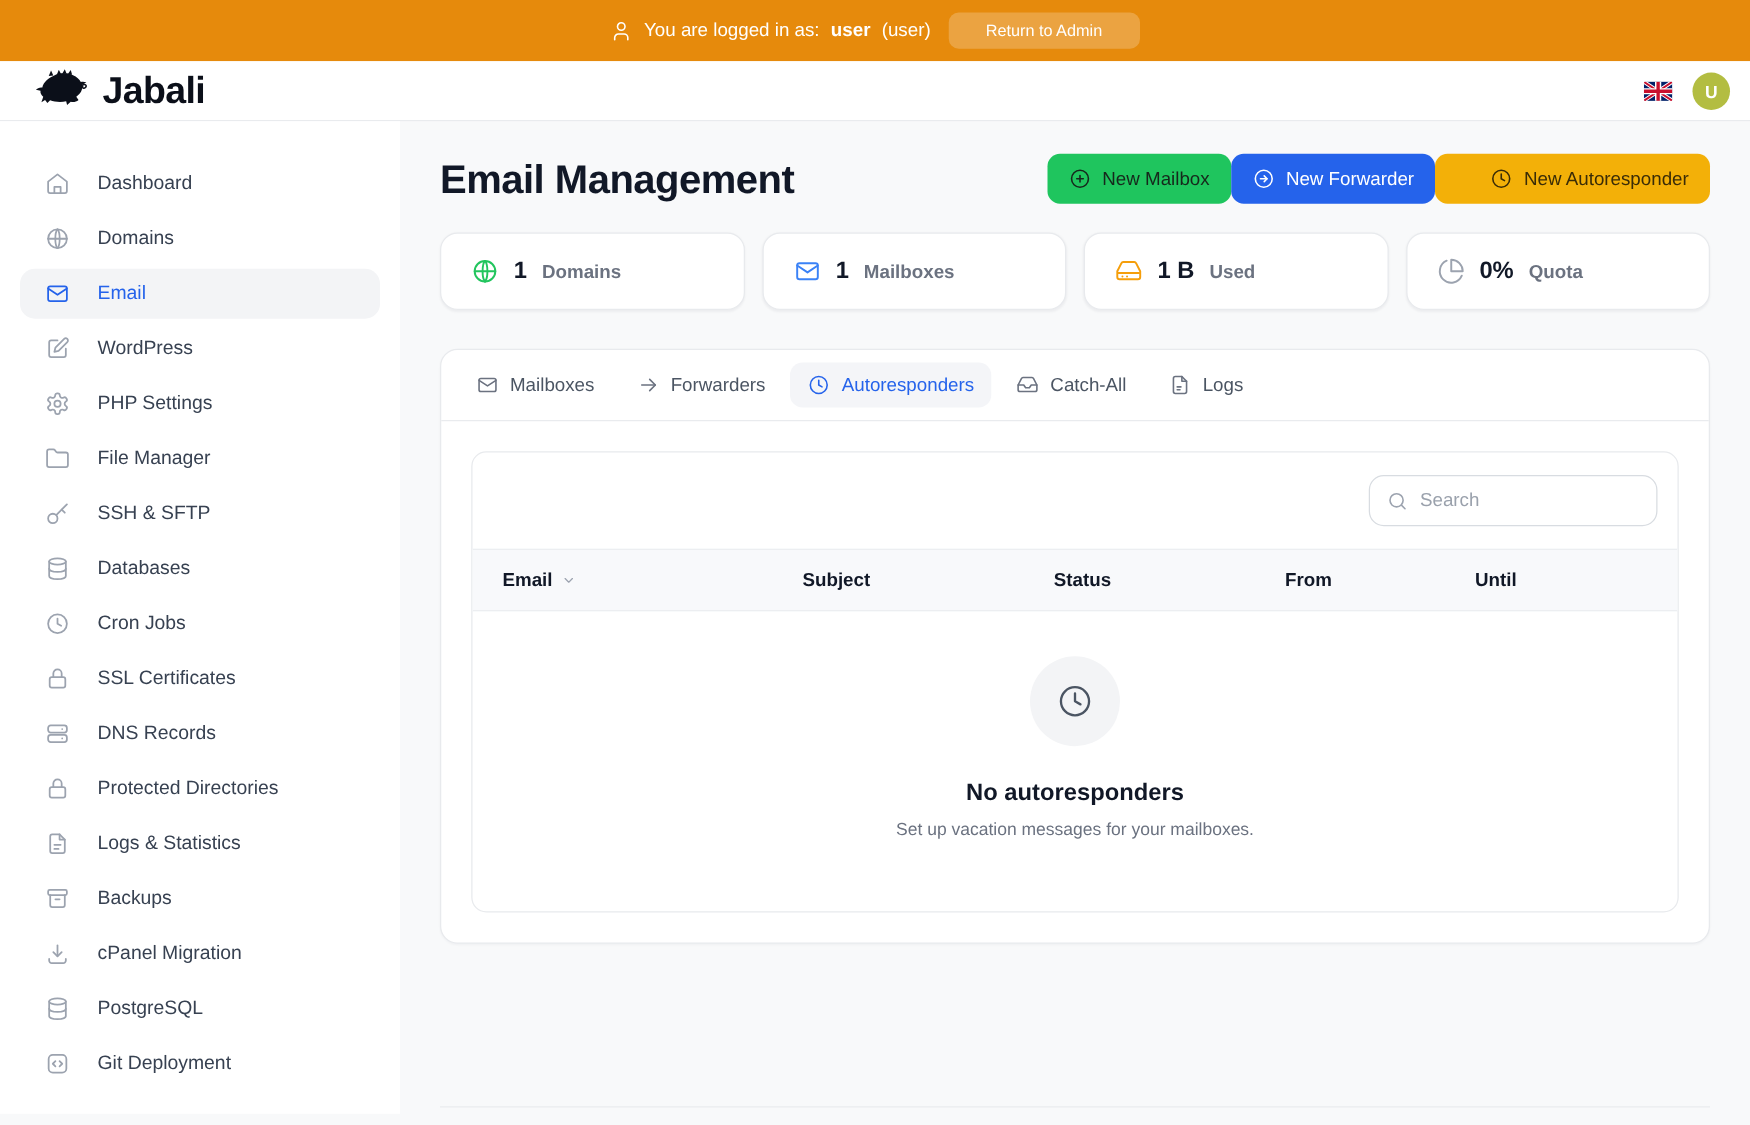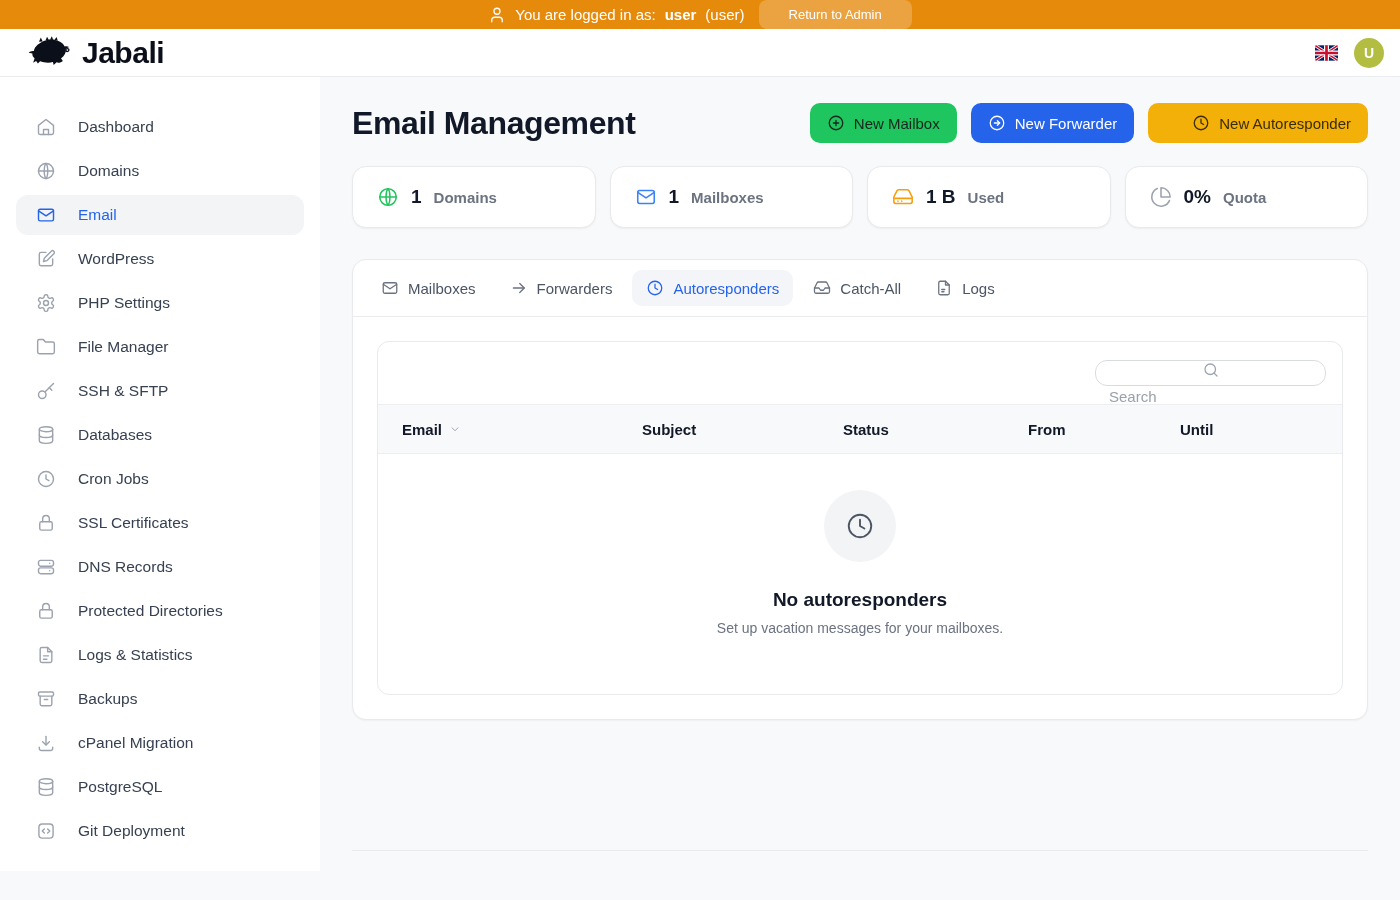--- a/index.html
+++ b/index.html
@@ -6,21 +6,21 @@
   html,body { width:1400px; height:900px; overflow:hidden; }
   body {
     font-family:"Liberation Sans","DejaVu Sans",sans-serif;
     background:#F8F9FA; color:#111827;
   }
   svg.i { fill:none; stroke:currentColor; stroke-width:1.7; stroke-linecap:round; stroke-linejoin:round; display:block; }
   .i14{width:14px;height:14px} .i18{width:18px;height:18px}
   .i20{width:20px;height:20px} .i22{width:22px;height:22px} .i30{width:30px;height:30px}
 
   
-  .topbar { height:29px; background:#E68A0C; display:flex; align-items:center; justify-content:center; gap:14px; color:#fff; font-size:15px; }
+  .topbar { height:49px; background:#E68A0C; display:flex; align-items:center; justify-content:center; gap:14px; color:#fff; font-size:15px; }
   .topbar .who { display:flex; align-items:center; gap:9px; }
   .topbar b { font-weight:700; }
   .return-btn { background:rgba(255,255,255,.22); border:none; color:#fff; font-size:13px; padding:7px 30px; border-radius:8px; cursor:pointer; font-family:inherit; }
 
   
   .header { height:48px; background:#fff; border-bottom:1px solid #E9EBEE; display:flex; align-items:center; padding:0 16px 0 28px; }
   .brand { display:flex; align-items:center; gap:10px; }
   .brand-name { font-size:30px; font-weight:800; letter-spacing:-.5px; color:#0B0F19; }
   .header-right { margin-left:auto; display:flex; align-items:center; gap:16px; }
   .flag { width:23px; height:16px; border-radius:2px; overflow:hidden; display:block; cursor:pointer; }
@@ -32,21 +32,21 @@
   .nav-item { height:40px; margin-bottom:4px; display:flex; align-items:center; gap:22px; padding:0 20px; border-radius:12px; font-size:15.5px; color:#374151; cursor:pointer; }
   .nav-item .nic { color:#9CA3AF; }
   .nav-item.active { background:#F3F4F6; color:#2563EB; font-weight:500; }
   .nav-item.active .nic { color:#2563EB; }
 
   .main { flex:1; display:flex; flex-direction:column; padding:26px 32px 0 32px; min-width:0; }
 
   
   .page-head { display:flex; align-items:center; margin-bottom:23px; }
   .page-title { font-size:32px; font-weight:800; letter-spacing:-.4px; }
-  .actions { margin-left:auto; display:flex; gap:14px; }
+  .actions { margin-left:auto; display:flex; }
   .btn { display:flex; align-items:center; gap:9px; height:40px; padding:0 17px; border:none; border-radius:10px; font-size:15px; font-weight:500; cursor:pointer; font-family:inherit; }
   .btn-green { background:#1FC55E; color:#16281C; }
   .btn-blue { background:#2563EB; color:#fff; }
   .btn-amber { background:#F3B008; color:#3A2C07;padding-left:44px; }
 
   
   .stats { display:flex; gap:14px; margin-bottom:31px; }
   .stat-card { flex:1; height:62px; background:#fff; border:1px solid #E8EAED; border-radius:14px; box-shadow:0 1px 2px rgba(16,24,40,.05); display:flex; align-items:center; gap:12px; padding:0 24px; }
   .stat-val { font-size:19px; font-weight:700; color:#111827; }
   .stat-lab { font-size:15px; font-weight:600; color:#6B7280; }
@@ -56,21 +56,21 @@
   .section-card { background:#fff; border:1px solid #E8EAED; border-radius:14px; box-shadow:0 1px 2px rgba(16,24,40,.04); }
   .tabstrip { display:flex; align-items:center; gap:6px; padding:10px 14px; border-bottom:1px solid #E9EBEE; }
   .tab { display:flex; align-items:center; gap:9px; padding:9px 14px; border-radius:10px; font-size:15px; color:#4B5563; cursor:pointer; white-space:nowrap; }
   .tab .tic { color:#6B7280; }
   .tab.active { background:#F4F5F8; color:#2563EB; }
   .tab.active .tic { color:#2563EB; }
 
   .section-body { padding:24px; }
   .inner-card { border:1px solid #E8EAED; border-radius:12px; overflow:hidden; }
   .toolbar { display:flex; justify-content:flex-end; padding:18px 16px; }
-  .search-box { display:flex; align-items:center; gap:9px; width:231px; height:26px; border:1px solid #D8DCE1; border-radius:12px; padding:0 13px; color:#9CA3AF; background:#fff;flex-direction:column; }
+  .search-box { display:flex; align-items:center; gap:9px; width:231px; height:41px; border:1px solid #D8DCE1; border-radius:12px; padding:0 13px; color:#9CA3AF; background:#fff; }
   .search-box input { border:none; outline:none; width:100%; font-size:15px; font-family:inherit; color:#374151; background:transparent; }
   .search-box input::placeholder { color:#9AA1AC; }
 
   .thead { display:grid; grid-template-columns:240px 201px 185px 152px 1fr; padding-left:24px; height:50px; align-items:center; background:#F8F9FB; border-top:1px solid #ECEEF1; border-bottom:1px solid #ECEEF1; font-size:15px; font-weight:700; color:#111827; }
   .th { display:flex; align-items:center; gap:6px; }
   .th .chv { color:#9CA3AF; }
 
   .empty { display:flex; flex-direction:column; align-items:center; padding:36px 0 58px 0; }
   .empty-icon { width:72px; height:72px; border-radius:50%; background:#F3F4F6; display:flex; align-items:center; justify-content:center; color:#4B5563; }
   .empty-title { margin-top:27px; font-size:19px; font-weight:700; color:#111827; }

